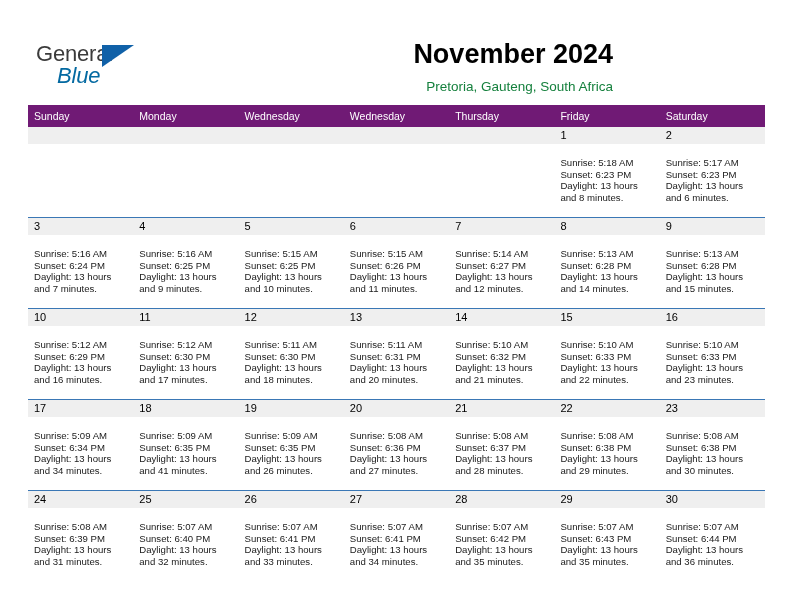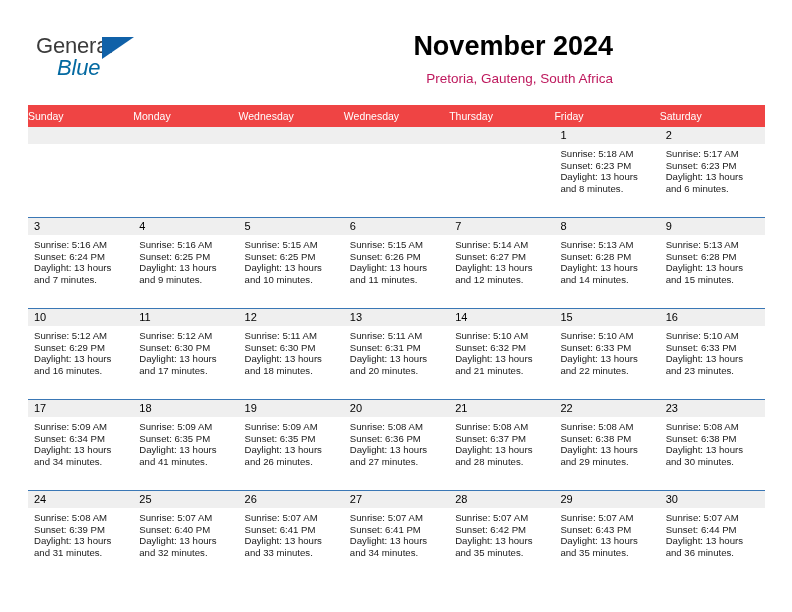--- a/index.html
+++ b/index.html
@@ -18,21 +18,21 @@
   .page {
     position: relative;
     width: 792px;
     height: 612px;
   }
 
   
   .header {
     position: absolute;
     left: 0;
-    top: 0;
+    top: 8px;
     width: 649px;
     height: 100px;
   }
 
   .logo {
     position: absolute;
     left: 36px;
     top: 33px;
     width: 130px;
     height: 50px;
@@ -78,41 +78,41 @@
     font-size: 27px;
     font-weight: bold;
     color: #000000;
     line-height: 33px;
     letter-spacing: 0px;
     white-space: nowrap;
   }
   .cal-subtitle {
     margin-top: 7px;
     font-size: 13.5px;
-    color: #be185d;
+    color: #15803d;
     line-height: 17px;
     white-space: nowrap;
   }
 
   
   .calendar {
     position: absolute;
     left: 28px;
     top: 105px;
     width: 737px;
     border-collapse: collapse;
     table-layout: fixed;
   }
   .calendar th {
-    background: #ef4444;
+    background: #701a75;
     color: #ffffff;
     font-weight: normal;
     font-size: 10.5px;
     text-align: left;
-    padding: 5px 0 5px 0;
+    padding: 5px 0 5px 6px;
     height: 10px;
     line-height: 12px;
     vertical-align: middle;
   }
   .calendar col { width: 105.28px; }
 
   .calendar td {
     vertical-align: top;
     padding: 0;
     border-top: 1px solid #3a77b5;
@@ -129,21 +129,21 @@
   }
   .daynum-band {
     background: #efefef;
     height: 15px;
     padding: 1px 0 1px 6px;
     font-size: 11px;
     line-height: 14px;
     color: #000000;
   }
   .cell-body {
-    padding: 4px 6px 0 6px;
+    padding: 13px 6px 0 6px;
     font-size: 9.6px;
     line-height: 11.6px;
     color: #1a1a1a;
   }
   .cell-body div { white-space: nowrap; }
   .empty .daynum-band { color: transparent; }
 </style>
 </head>
 <body>
 

